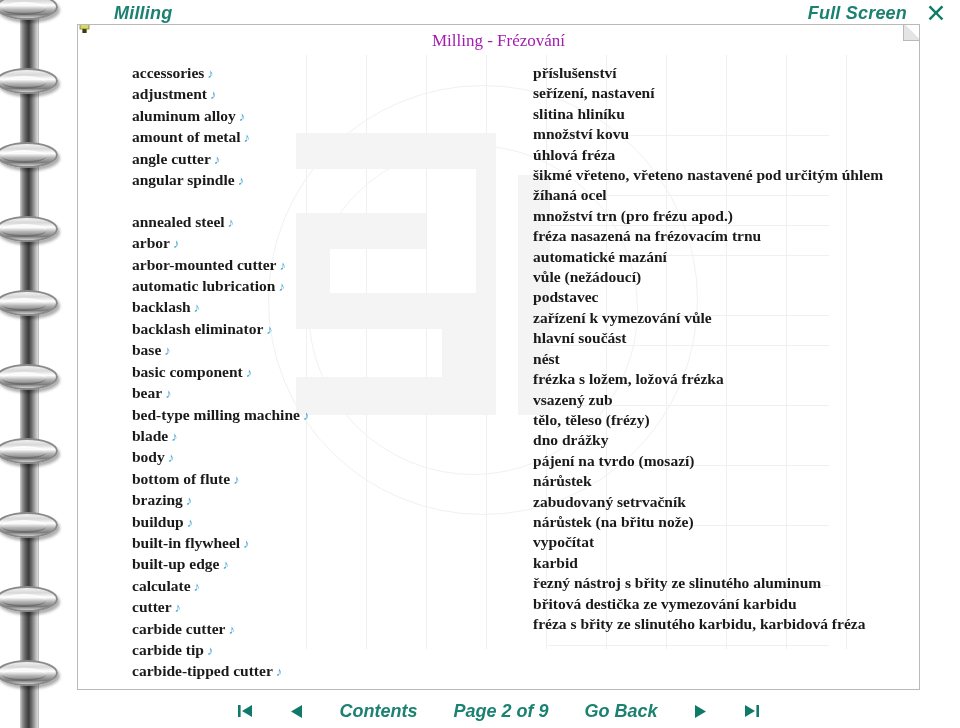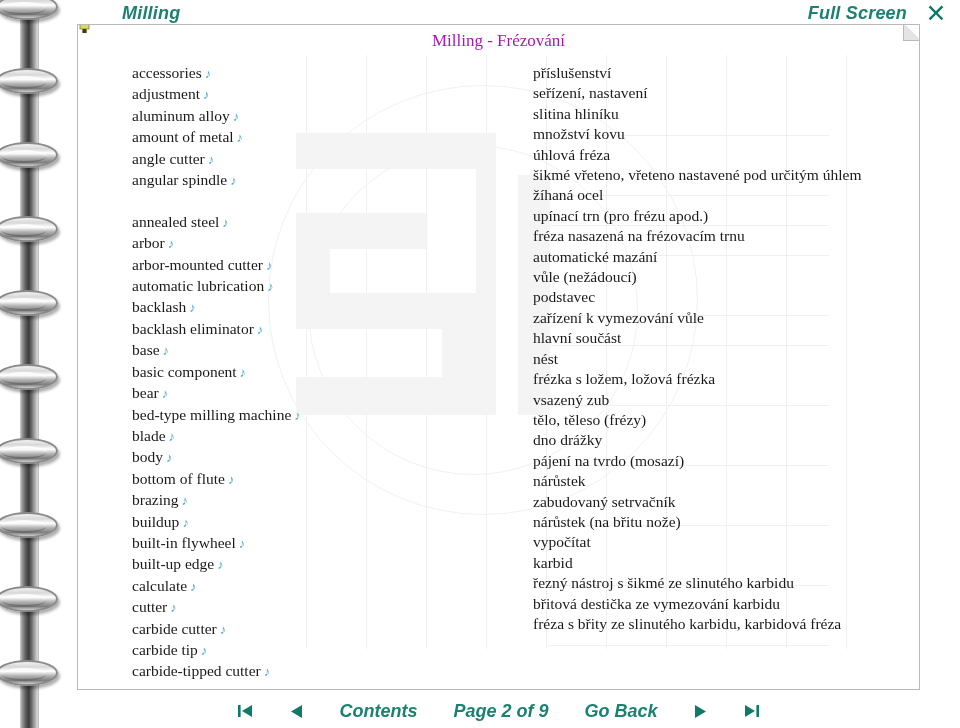--- a/index.html
+++ b/index.html
@@ -56,21 +56,21 @@
   .toplink {
     position: absolute;
     font-family: "Liberation Sans", sans-serif;
     font-style: italic;
     font-weight: bold;
     font-size: 18px;
     color: #1b8171;
     letter-spacing: 0.2px;
     white-space: nowrap;
   }
-  #title-link { left: 114px; top: 3px; margin-left: 8px; }
+  #title-link { left: 114px; top: 3px; }
   #fullscreen-link { right: 53px; top: 3px; }
   #close-btn {
     position: absolute;
     right: 12px; top: 1px;
     width: 24px; height: 26px;
     font-family: "Liberation Sans", sans-serif;
     font-size: 25px;
     font-weight: 400;
     color: #0f7a68;
     line-height: 24px;
@@ -125,20 +125,21 @@
     position: absolute;
     background: #f4f4f4;
   }
 
   
   #glossary {
     position: absolute;
     left: 0; top: 0; right: 0; bottom: 0;
     display: flex;
     padding: 38px 0 0 0;
+    font-weight: bold;
   }
   .col {
     position: relative;
     z-index: 2;
   }
   #col-en { width: 402px; padding-left: 54px; }
   #col-cs { width: 441px; padding-left: 54px; }
 
   .entry {
     font-family: "Liberation Serif", serif;
@@ -298,39 +299,39 @@
           <div class="entry spacer">&nbsp;</div>
         </div>
       <div class="col" id="col-cs">
           <div class="entry">příslušenství</div>
           <div class="entry">seřízení, nastavení</div>
           <div class="entry">slitina hliníku</div>
           <div class="entry">množství kovu</div>
           <div class="entry">úhlová fréza</div>
           <div class="entry wrap">šikmé vřeteno, vřeteno nastavené pod určitým úhlem</div>
           <div class="entry">žíhaná ocel</div>
-          <div class="entry">upínací trn (pro frézu apod.)</div>
+          <div class="entry">množství trn (pro frézu apod.)</div>
           <div class="entry">fréza nasazená na frézovacím trnu</div>
           <div class="entry">automatické mazání</div>
           <div class="entry">vůle (nežádoucí)</div>
           <div class="entry">podstavec</div>
           <div class="entry">zařízení k vymezování vůle</div>
           <div class="entry">hlavní součást</div>
           <div class="entry">nést</div>
           <div class="entry">frézka s ložem, ložová frézka</div>
           <div class="entry">vsazený zub</div>
           <div class="entry">tělo, těleso (frézy)</div>
           <div class="entry">dno drážky</div>
           <div class="entry">pájení na tvrdo (mosazí)</div>
           <div class="entry">nárůstek</div>
           <div class="entry">zabudovaný setrvačník</div>
           <div class="entry">nárůstek (na břitu nože)</div>
           <div class="entry">vypočítat</div>
           <div class="entry">karbid</div>
-          <div class="entry">řezný nástroj s šikmé ze slinutého karbidu</div>
+          <div class="entry">řezný nástroj s břity ze slinutého aluminum</div>
           <div class="entry">břitová destička ze vymezování karbidu</div>
           <div class="entry wrap">fréza s břity ze slinutého karbidu, karbidová fréza</div>
         </div>
     </div>
 
     <div id="fold"></div>
   </div>
 
   <div id="footer">
     <div class="navbtn">

